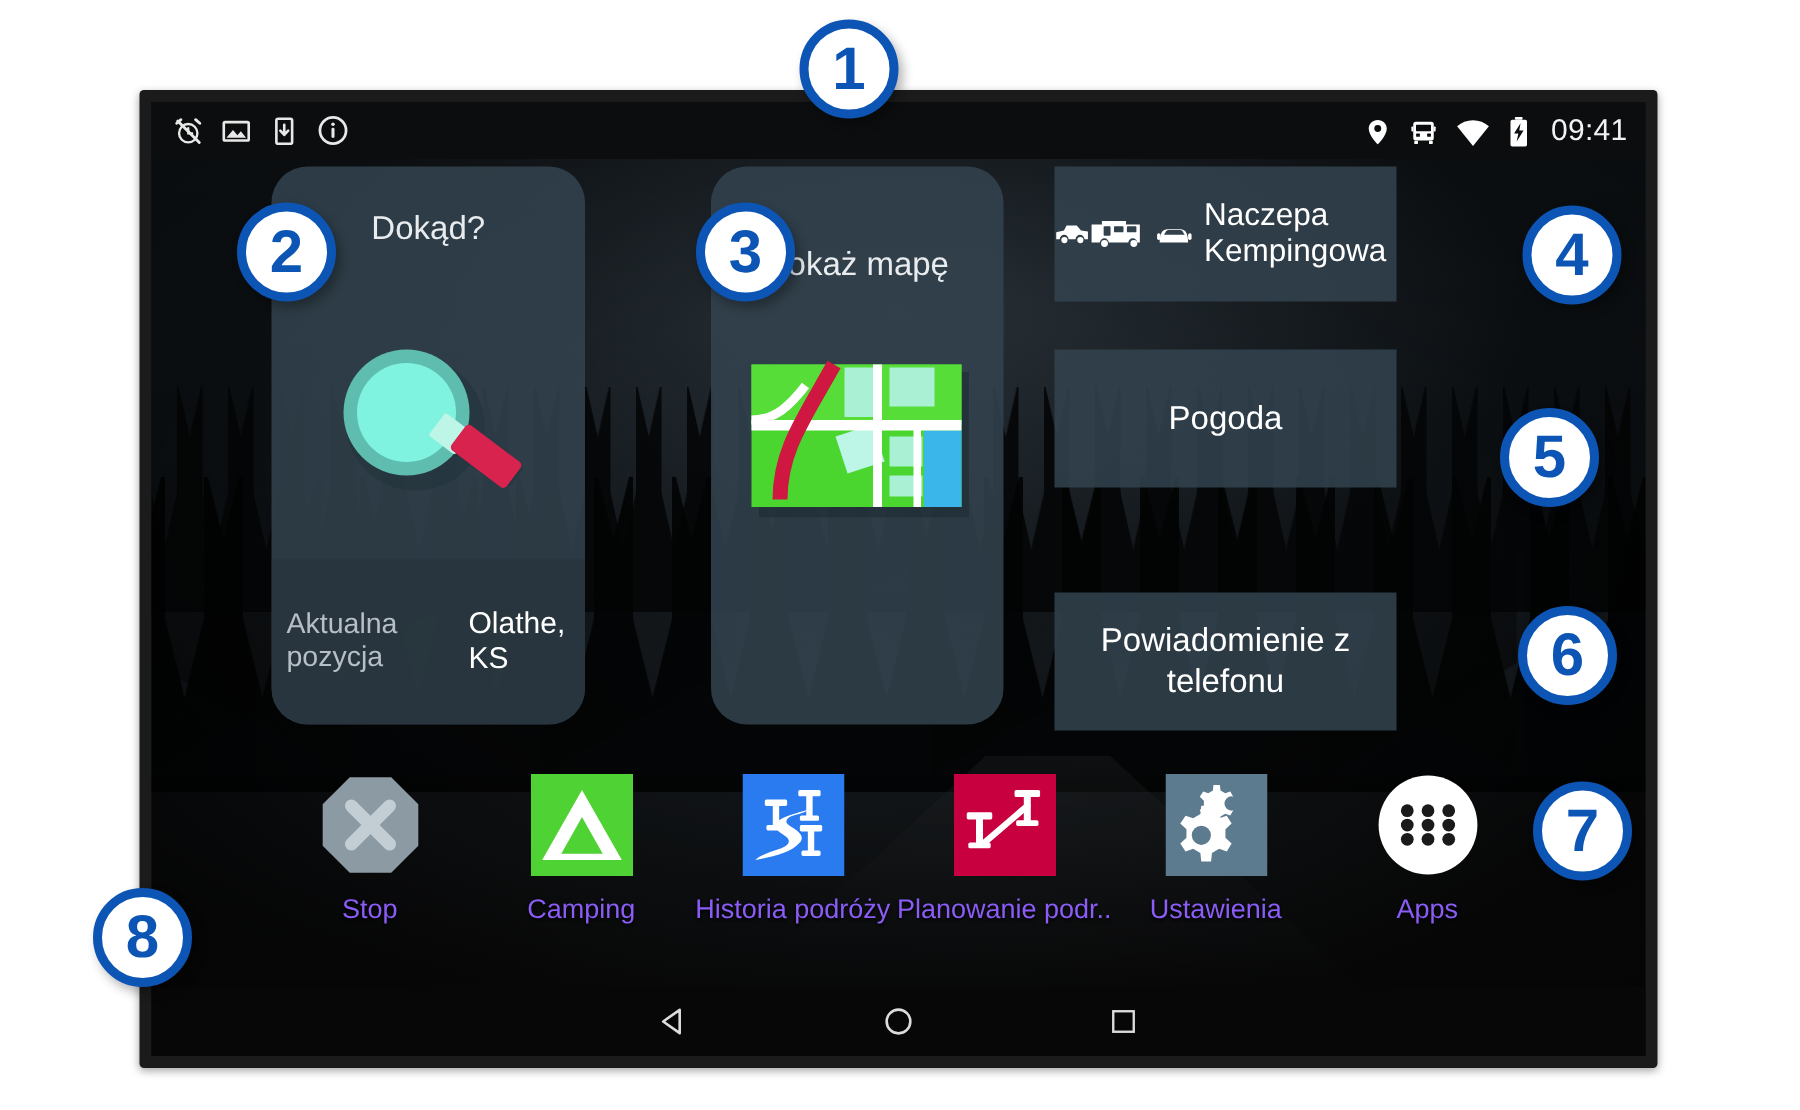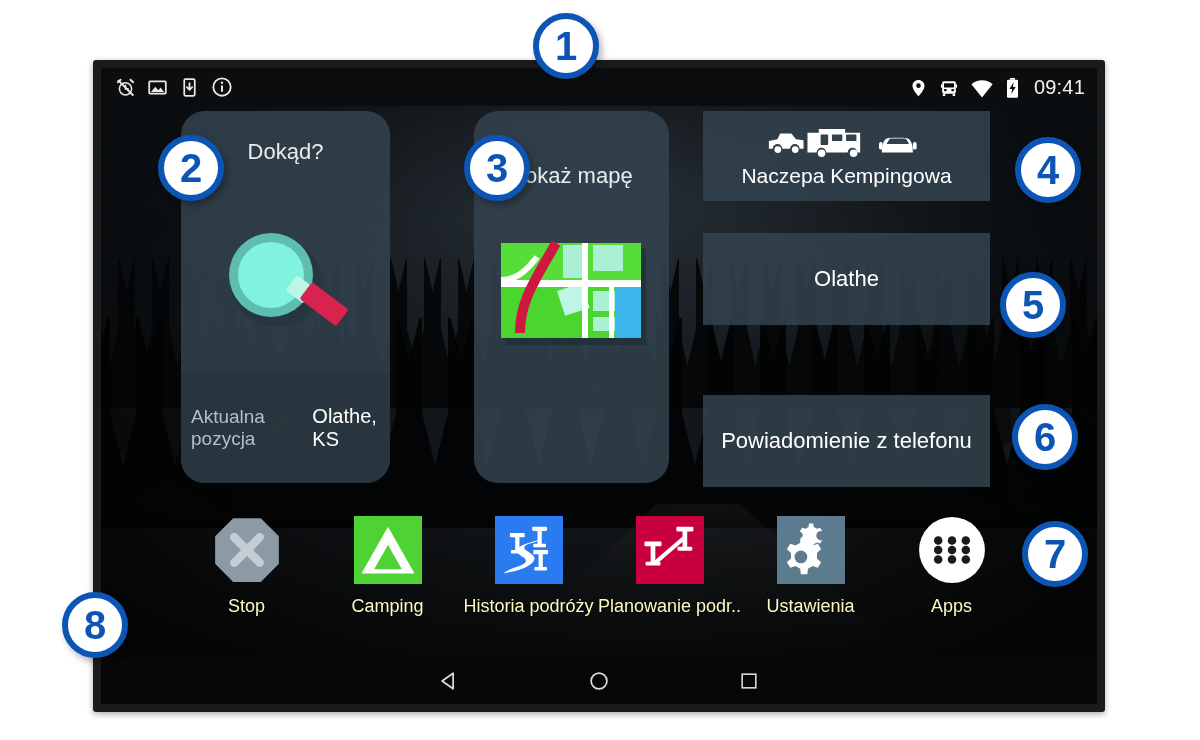--- a/index.html
+++ b/index.html
@@ -116,44 +116,44 @@
   #where-foot .lbl { font-size: 19px; color: #b6bfc5; }
   #where-foot .val { font-size: 20px; color: #ffffff; }
 
   
   #tile-map { left: 373px; top: 5px; width: 195px; height: 372px; }
   #tile-map .tile-title { top: 52px; }
   #map-icon { position: absolute; left: 50%; top: 128px; transform: translateX(-50%); }
 
   
   .rtile {
-    position: absolute; left: 602px; width: 287px;
+    position: absolute; left: 602px; width: 228px;
     background: rgba(50,66,77,.88);
-    display: flex; flex-direction: column; align-items: center; justify-content: center;
+    display: flex; flex-direction: row; align-items: center; justify-content: center;
   }
   #tile-vehicle { top: 5px; height: 90px; gap: 2px; }
   #tile-vehicle .rlabel { font-size: 21px; color: #ffffff; }
   #tile-weather { top: 127px; height: 92px; }
   #tile-weather .rlabel { font-size: 22px; color: #ffffff; }
   #tile-notify { top: 249px; height: 92px; margin-top: 40px; }
   #tile-notify .rlabel { font-size: 22px; color: #ffffff; line-height: 1.22; text-align: center; }
 
   
   #approw {
     position: absolute; left: 0; right: 0; bottom: 0; height: 150px;
     display: flex; align-items: flex-start; justify-content: center;
     padding-top: 8px;
   }
   .app {
     width: 141px;
     display: flex; flex-direction: column; align-items: center; gap: 12px;
   }
   .app-ico { width: 68px; height: 68px; display: block; }
   .app-label {
-    font-size: 18px; color: #fef9c3; white-space: nowrap;
+    font-size: 18px; color: #8b5cf6; white-space: nowrap;
     text-shadow: 0 1px 2px rgba(0,0,0,.9);
   }
 
   
   #navbar {
     position: absolute; left: 0; right: 0; bottom: 0; height: 46px;
     background: #070708;
     display: flex; align-items: center; justify-content: center;
     gap: 0; z-index: 5;
   }
@@ -293,21 +293,21 @@
 
             <path d="M122 30c0-7 1.5-11 3-13 1.4-1.8 4-2.5 8.5-2.5h10c4.5 0 7.1.7 8.5 2.5 1.5 2 3 6 3 13z" fill="#fff"></path>
             <path d="M127 21h24l-2.5-4.2c-.7-1.1-1.8-1.5-3.5-1.5h-12c-1.7 0-2.8.4-3.5 1.5z" fill="#32424d"></path>
             <rect x="119" y="19" width="4" height="8" rx="2" fill="#fff"></rect>
             <rect x="155" y="19" width="4" height="8" rx="2" fill="#fff"></rect>
           </svg>
           <div class="rlabel">Naczepa Kempingowa</div>
         </div>
 
         <div class="rtile" id="tile-weather">
-          <div class="rlabel">Olathe</div>
+          <div class="rlabel">Pogoda</div>
         </div>
 
         <div class="rtile" id="tile-notify">
           <div class="rlabel">Powiadomienie z telefonu</div>
         </div>
 
         <div id="approw">
 
           <div class="app">
             <svg class="app-ico" viewBox="0 0 64 64">

